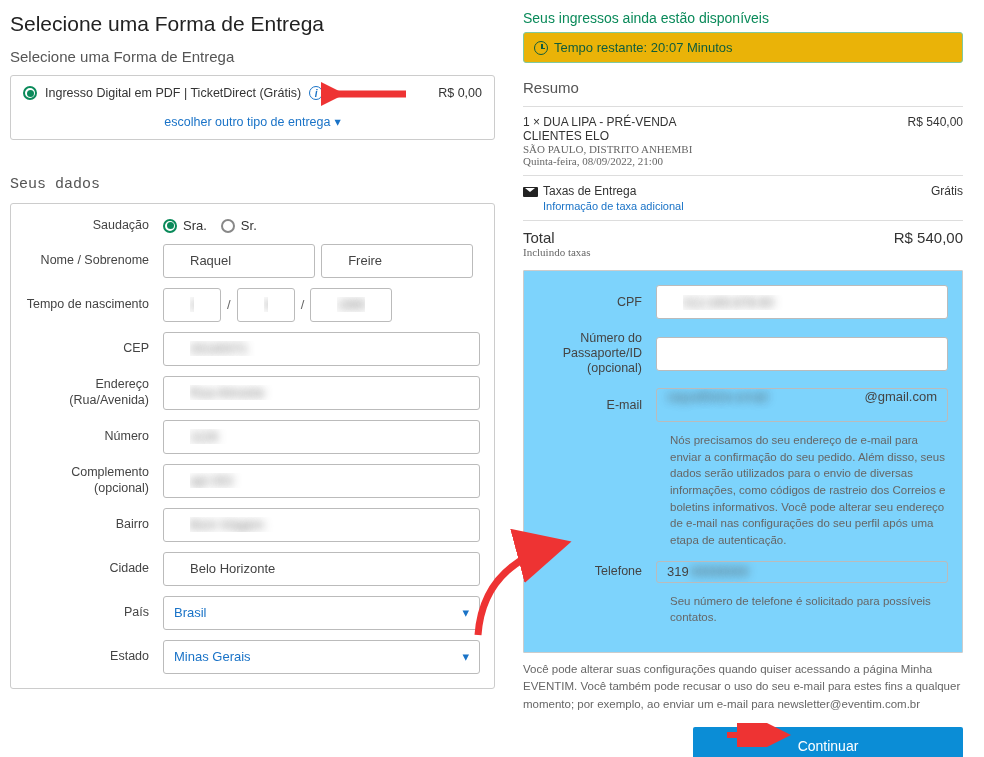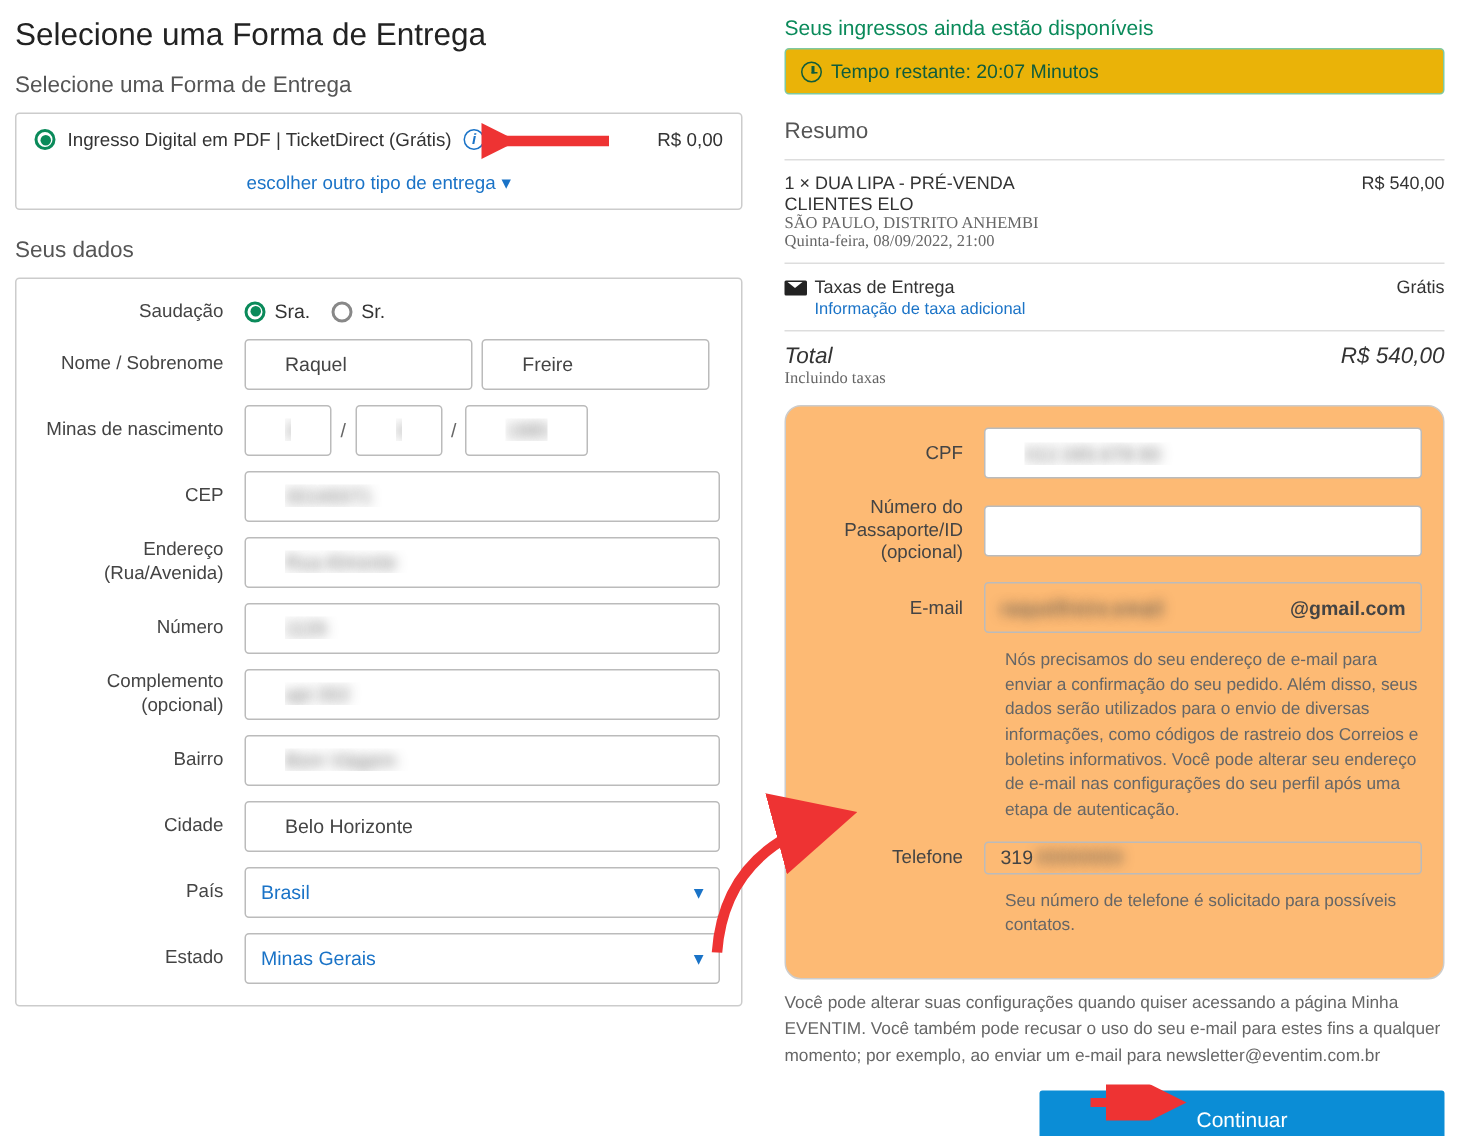--- a/index.html
+++ b/index.html
@@ -42,31 +42,31 @@
   .avail-msg { color: #0a8a5a; font-size: 14px; margin-bottom: 6px; }
   .timer-box { border: 1px solid #7fc9a0; background: #eab308; color: #0f5c3c; border-radius: 3px; padding: 7px 10px; font-size: 13px; display: flex; align-items: center; gap: 6px; margin-bottom: 16px; }
   .clock-icon { width: 14px; height: 14px; border: 1.5px solid #0f5c3c; border-radius: 50%; position: relative; display: inline-block; }
   .clock-icon::before { content: ""; position: absolute; width: 1.5px; height: 5px; background: #0f5c3c; top: 2px; left: 6px; }
   .clock-icon::after { content: ""; position: absolute; width: 4px; height: 1.5px; background: #0f5c3c; top: 6px; left: 6px; }
 
   .summary-title { font-size: 15px; color: #555; margin-bottom: 10px; }
   .summary-hr { border: none; border-top: 1px solid #ddd; margin: 8px 0; }
   .summary-row { display: flex; justify-content: space-between; font-size: 12px; color: #333; margin-bottom: 4px; }
   .summary-sub { font-size: 11px; color: #666; font-family: Liberation Serif, serif; }
-  .summary-total { display: flex; justify-content: space-between; font-size: 15px; color: #333; margin-top: 6px; font-style: italic; }
+  .summary-total { display: flex; justify-content: space-between; font-size: 15px; color: #333; margin-top: 6px; }
   .summary-fees-row { display: flex; justify-content: space-between; font-size: 12px; color: #333; align-items: center; margin-top: 8px; }
   .mail-glyph { display:inline-block; width: 15px; height:10px; background:#222; border-radius:1px; position:relative; margin-right:5px; vertical-align:middle;}
   .mail-glyph::after { content:""; position:absolute; left:2px; top:1px; width:0; height:0; border-left:5.5px solid transparent; border-right:5.5px solid transparent; border-top:4px solid #fff;}
   .fees-info { font-size: 11px; color: #1a73c7; margin-top: 2px; margin-left: 20px; }
 
-  .right-form { border: 1px solid #ccc; border-radius: 11px; padding: 14px 14px 14px 14px; margin-top: 12px; position: relative; background:#fdba74; }
+  .right-form { border: 1px solid #ccc; border-radius: 1px; padding: 14px 14px 14px 14px; margin-top: 12px; position: relative; background:#7dd3fc; }
   .rf-row { display: flex; align-items: center; margin-bottom: 12px; }
   .rf-label { width: 118px; text-align: right; padding-right: 14px; font-size: 12.5px; color: #444; line-height: 1.2; }
   .rf-inputs { flex: 1; }
-  .email-box { border: 1px solid #bbb; border-radius: 3px; height: 34px; display: flex; align-items: center; overflow: hidden; font-weight: bold; }
+  .email-box { border: 1px solid #bbb; border-radius: 3px; height: 34px; display: flex; overflow: hidden; }
   .email-blur { flex: 1; color: transparent; text-shadow: 0 0 8px rgba(80,80,80,0.85); padding-left: 10px; }
   .email-domain { padding-right: 10px; color: #444; font-size: 13px; }
   .helper { font-size: 11.5px; color: #666; line-height: 1.45; margin: -2px 0 12px 132px; }
   .phone-box { display: flex; border: 1px solid #bbb; border-radius: 3px; height: 22px; align-items: center; overflow: hidden; }
   .phone-prefix { padding: 0 2px 0 10px; color: #444; font-size: 13px; }
   .phone-blur { flex: 1; color: transparent; text-shadow: 0 0 8px rgba(80,80,80,0.9); }
   .disclaimer { font-size: 11.5px; color: #666; line-height: 1.5; margin: 8px 0 14px 0; }
   .continue-btn { display: block; width: 270px; margin-left: auto; background: #0b8dd6; color: #fff; text-align: center; height: 38px; line-height: 38px; font-size: 14px; border-radius: 2px; cursor: pointer; position: relative; }
 </style>
 </head>
@@ -92,21 +92,21 @@
       <svg class="red-arrow-1" width="90" height="30">
         <defs>
             <marker id="ah1" markerWidth="10" markerHeight="10" refX="2" refY="5" orient="auto">
               <path d="M10,0 L0,5 L10,10 Z" fill="#e33"></path>
             </marker>
           </defs>
         <line x1="85" y1="12" x2="10" y2="12" stroke="#e33" stroke-width="7" marker-end="url(#ah1)"></line>
       </svg>
     </div>
 
-    <h2 class="section-title" style="margin-top:18px;">Seus dados</h2>
+    <h2 class="section-title" style="margin-top:36px;font-family:Liberation Mono, monospace;">Seus dados</h2>
 
     <div class="form-card">
 
       <div class="form-row">
         <div class="flabel">Saudação</div>
         <div class="finputs" style="gap:14px;">
           <span style="display:inline-flex;align-items:center;gap:6px;">
             <span class="radio-dot"></span>
             <span>Sra.</span>
           </span>
@@ -119,21 +119,21 @@
 
       <div class="form-row">
         <div class="flabel">Nome / Sobrenome</div>
         <div class="finputs">
           <input class="input" style="width: 48%;" value="Raquel">
           <input class="input" style="width: 48%;" value="Freire">
         </div>
       </div>
 
       <div class="form-row">
-        <div class="flabel">Minas de nascimento</div>
+        <div class="flabel">Tempo de nascimento</div>
         <div class="finputs">
           <input class="input blur" style="width: 58px;" value="20">
           <span class="sep">/</span>
           <input class="input blur" style="width: 58px;" value="04">
           <span class="sep">/</span>
           <input class="input blur" style="width: 82px;" value="1985">
         </div>
       </div>
 
       <div class="form-row">

